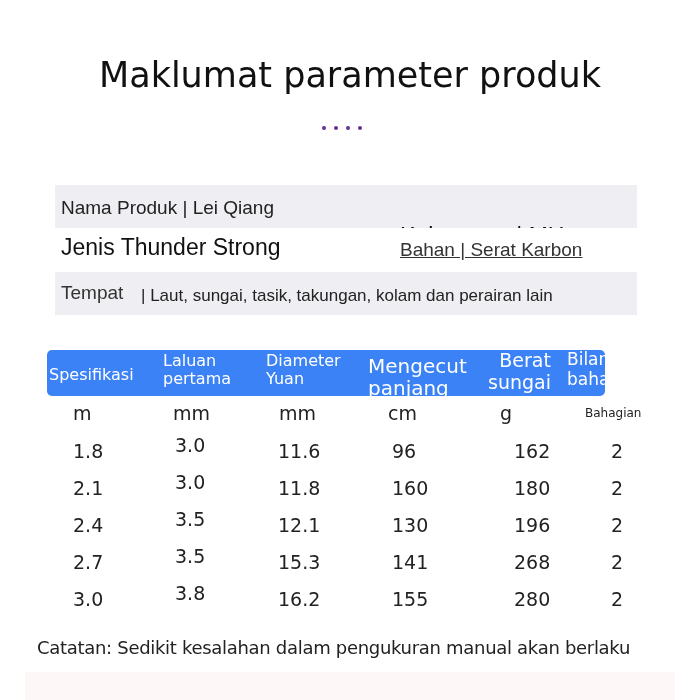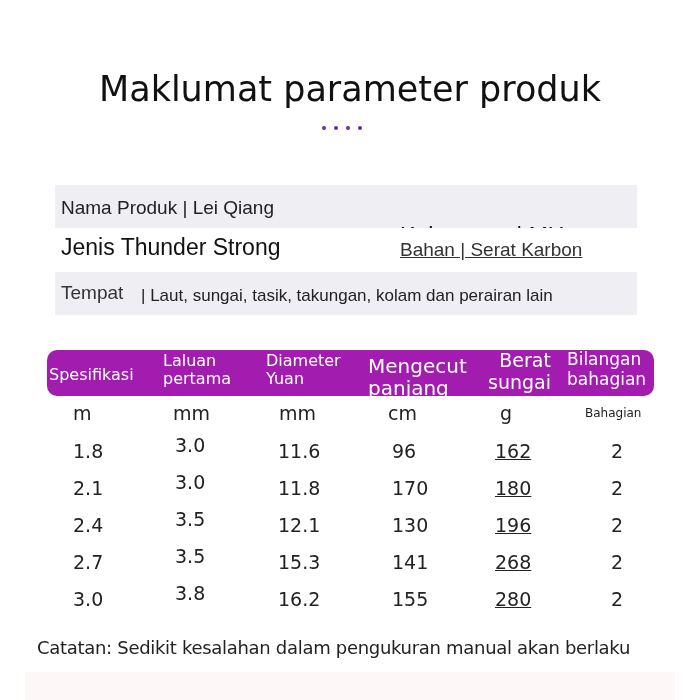--- a/index.html
+++ b/index.html
@@ -4,21 +4,21 @@
 <style>
   html, body { margin: 0; padding: 0; }
   body {
     width: 700px; height: 700px; overflow: hidden;
     background: #ffffff;
     font-family: "Liberation Sans", "DejaVu Sans", sans-serif;
     color: #1a1a1a;
     position: relative;
   }
   .title {
-    position: absolute; top: 69px; left: 0; width: 700px;
+    position: absolute; top: 55px; left: 0; width: 700px;
     text-align: center; font-size: 35px; color: #111;
     font-family: "DejaVu Sans", sans-serif; letter-spacing: 0px;
   }
   .dots {
     position: absolute; top: 126px; left: 322px;
     display: flex; gap: 8px;
   }
   .dots span { width: 4px; height: 4px; border-radius: 50%; background: #6a2e9a; display: block; }
 
   .info-row { position: absolute; left: 55px; width: 582px; }
@@ -27,42 +27,42 @@
   .row3 { top: 272px; height: 43px; background: #efeff3; }
   .cell { position: absolute; white-space: nowrap; }
   .r1a { left: 6px; top: 12px; font-size: 19px; color: #222; }
   .r1b { left: 345px; top: 6px; font-size: 23px; color: #111; margin-top: 32px; }
   .r2a { left: 6px; top: 6px; font-size: 23px; color: #111; }
   .r2b { left: 345px; top: 11px; font-size: 19px; color: #333; text-decoration: underline; }
   .r3a { left: 6px; top: 10px; font-size: 19px; color: #333; }
   .r3b { left: 86px; top: 14px; font-size: 17px; color: #222; }
 
   .thead {
-    position: absolute; left: 47px; top: 350px; width: 607px; height: 46px;
-    background: #a21caf; border-radius: 10px;
+    position: absolute; left: 47px; top: 350px; width: 558px; height: 46px;
+    background: #3b82f6; border-radius: 5px;
   }
   .th { position: absolute; color: #fff; font-family: "DejaVu Sans", sans-serif; line-height: 1.1; }
   .th1 { left: 2px; top: 16px; font-size: 16px; }
   .th2 { left: 116px; top: 2px; font-size: 16px; }
   .th3 { left: 219px; top: 2px; font-size: 16px; }
   .th4 { left: 321px; top: 5px; font-size: 20px; }
   .th5 { left: 441px; top: 0px; font-size: 19px; line-height: 1.15; text-align: right; }
   .th6 { left: 520px; top: 0px; font-size: 17px; line-height: 1.15; }
 
   .units, .data-row { position: absolute; left: 47px; width: 607px; height: 30px; }
   .units { top: 402px; }
   .u { position: absolute; font-size: 19px; color: #222; font-family: "DejaVu Sans", sans-serif; }
   .u.small { font-size: 12px; top: 4px; }
 
   .data-row .d { position: absolute; font-size: 19px; color: #222; font-family: "DejaVu Sans", sans-serif; }
   .c1 { left: 26px; top: 8px; }
   .c2 { left: 128px; top: 2px; }
   .c3 { left: 231px; top: 8px; }
   .c4 { left: 345px; top: 8px; }
-  .c5 { left: 448px; top: 8px; text-decoration: underline; }
+  .c5 { left: 467px; top: 8px; }
   .c6 { left: 564px; top: 8px; }
 
   .note {
     position: absolute; left: 37px; top: 637px; font-size: 18px; color: #222;
     font-family: "DejaVu Sans", sans-serif; white-space: nowrap; letter-spacing: -0.3px;
   }
   .bottom-band {
     position: absolute; left: 25px; top: 672px; width: 650px; height: 28px; background: #fdf7f7;
   }
 </style>
@@ -128,21 +128,21 @@
   <span class="d c2">3.0</span>
   <span class="d c3">11.6</span>
   <span class="d c4">96</span>
   <span class="d c5">162</span>
   <span class="d c6">2</span>
 </div>
 <div class="data-row" style="top:469px">
   <span class="d c1">2.1</span>
   <span class="d c2">3.0</span>
   <span class="d c3">11.8</span>
-  <span class="d c4">170</span>
+  <span class="d c4">160</span>
   <span class="d c5">180</span>
   <span class="d c6">2</span>
 </div>
 <div class="data-row" style="top:506px">
   <span class="d c1">2.4</span>
   <span class="d c2">3.5</span>
   <span class="d c3">12.1</span>
   <span class="d c4">130</span>
   <span class="d c5">196</span>
   <span class="d c6">2</span>

